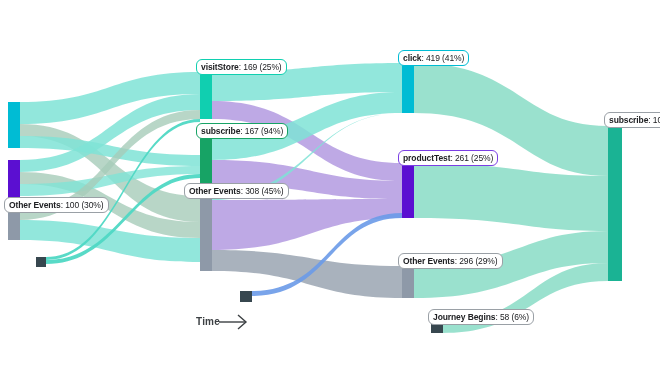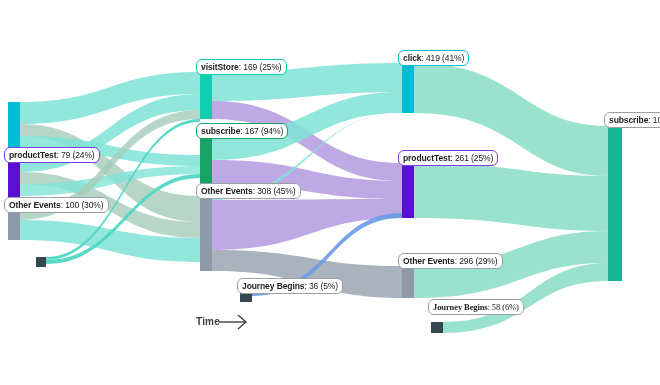--- a/index.html
+++ b/index.html
@@ -134,38 +134,36 @@
       <rect x="608" y="126" width="14" height="155" fill="#1ab394"></rect>
     </g>
 
     <g>
       <line x1="219" y1="322" x2="246" y2="322" stroke="#3c4043" stroke-width="1.4"></line>
       <polyline points="238,315 246,322 238,329" fill="none" stroke="#3c4043" stroke-width="1.4"></polyline>
     </g>
   </svg>
 
 
-  <div class="node-label" style="left:4px; top:147px; border-color:#7b3fe4;"><b>productTest</b><span class="val">: 79 (24%)</span></div>
 
   <div class="node-label" style="left:4px; top:197px; border-color:#9aa0a6;"><b>Other Events</b><span class="val">: 100 (30%)</span></div>
 
 
   <div class="node-label" style="left:196px; top:59px; border-color:#10cfb0;"><b>visitStore</b><span class="val">: 169 (25%)</span></div>
 
   <div class="node-label" style="left:196px; top:123px; border-color:#17a365;"><b>subscribe</b><span class="val">: 167 (94%)</span></div>
 
-  <div class="node-label" style="left:196px; top:183px; border-color:#9aa0a6;text-align:right;"><b>Other Events</b><span class="val">: 308 (45%)</span></div>
+  <div class="node-label" style="left:184px; top:183px; border-color:#9aa0a6;text-align:right;"><b>Other Events</b><span class="val">: 308 (45%)</span></div>
 
-  <div class="node-label" style="left:237px; top:278px; border-color:#9aa0a6;"><b>Journey Begins</b><span class="val">: 36 (5%)</span></div>
 
   <div class="node-label" style="left:398px; top:50px; border-color:#00bcd4;"><b>click</b><span class="val">: 419 (41%)</span></div>
 
   <div class="node-label" style="left:398px; top:150px; border-color:#7b3fe4;"><b>productTest</b><span class="val">: 261 (25%)</span></div>
 
   <div class="node-label" style="left:398px; top:253px; border-color:#9aa0a6;"><b>Other Events</b><span class="val">: 296 (29%)</span></div>
 
-  <div class="node-label" style="left:428px; top:299px; border-color:#9aa0a6;font-family:Liberation Serif, serif;"><b>Journey Begins</b><span class="val">: 58 (6%)</span></div>
+  <div class="node-label" style="left:428px; top:309px; border-color:#9aa0a6;"><b>Journey Begins</b><span class="val">: 58 (6%)</span></div>
 
   <div class="node-label" style="left:604px; top:112px; border-color:#9aa0a6;"><b>subscribe</b><span class="val">: 1034 (</span></div>
 
   <div class="axis-label" style="left:196px; top:316px;">Time</div>
 
 </div>
 
 </body></html>

